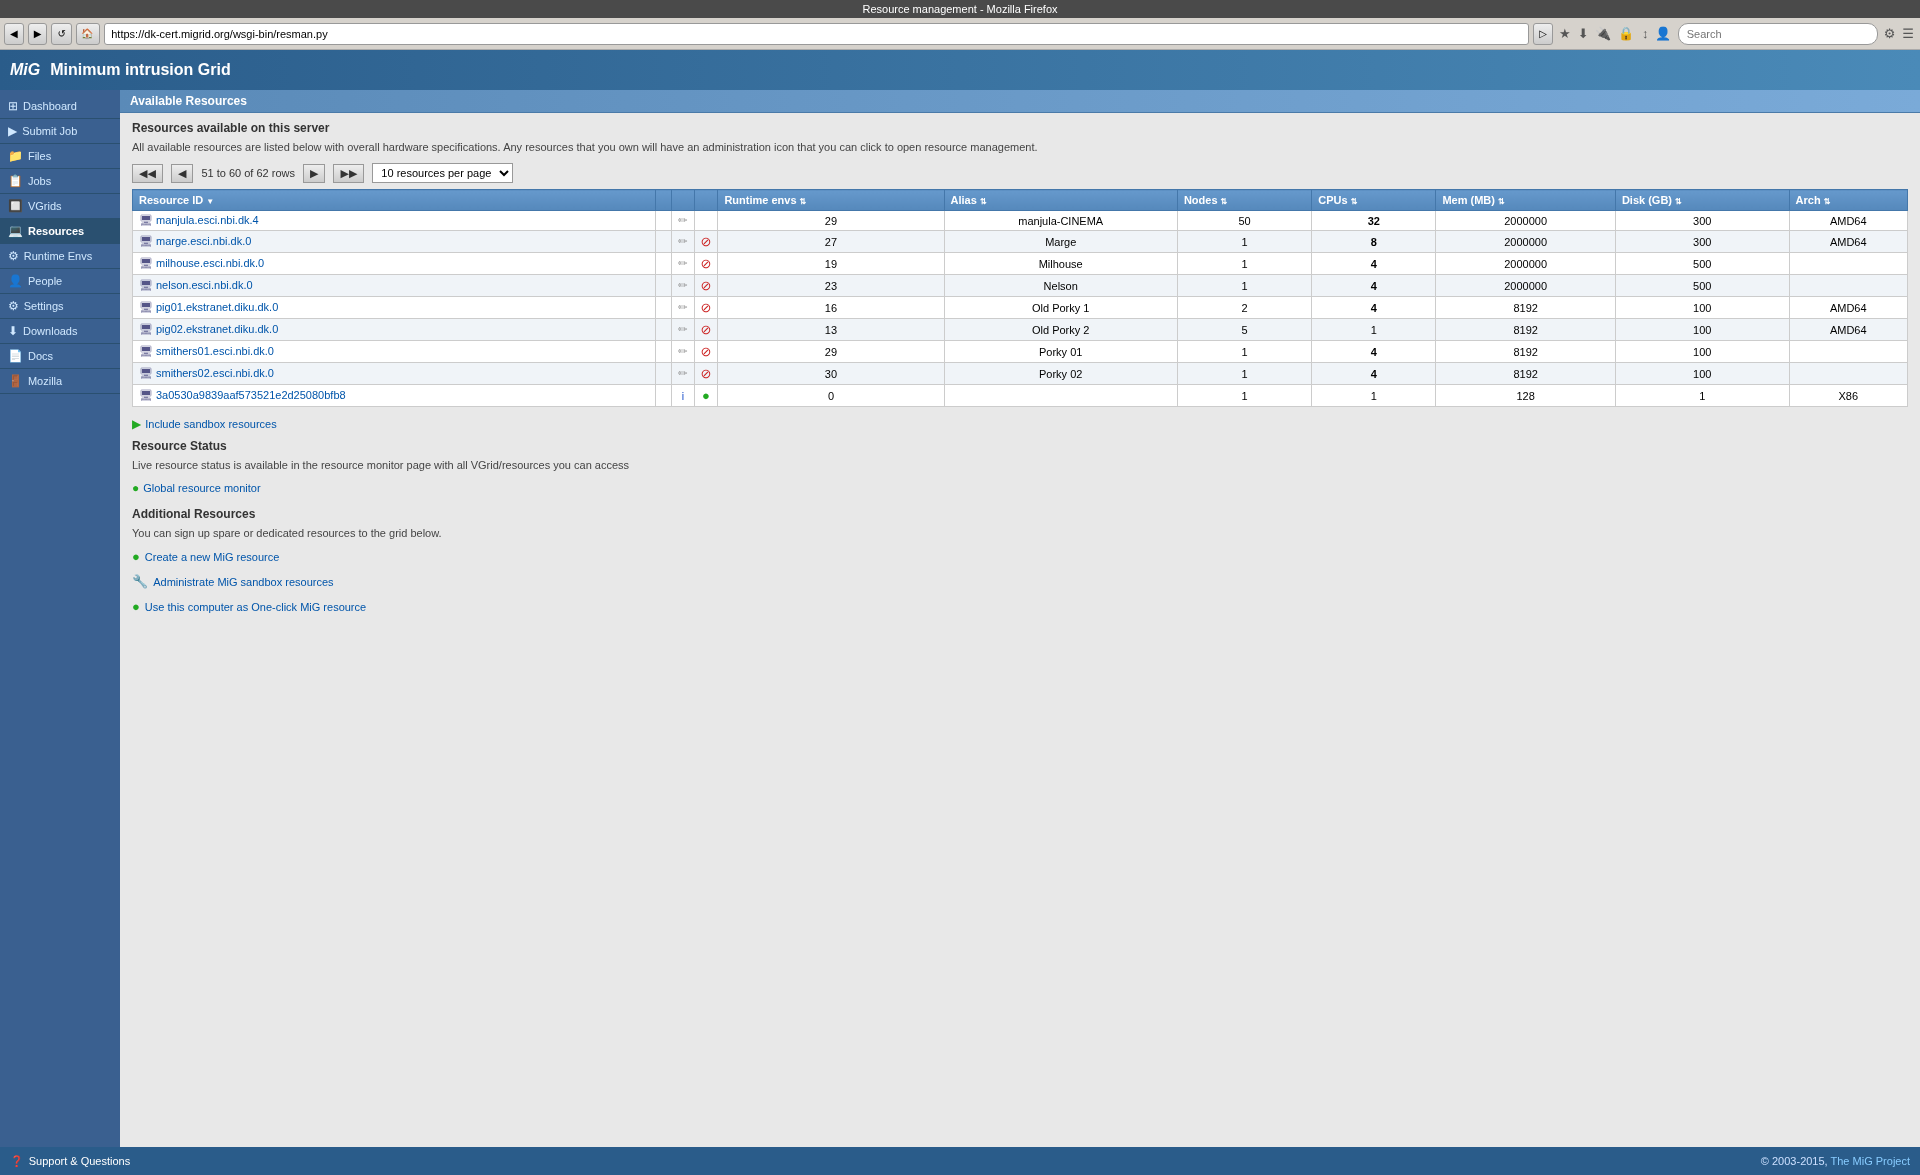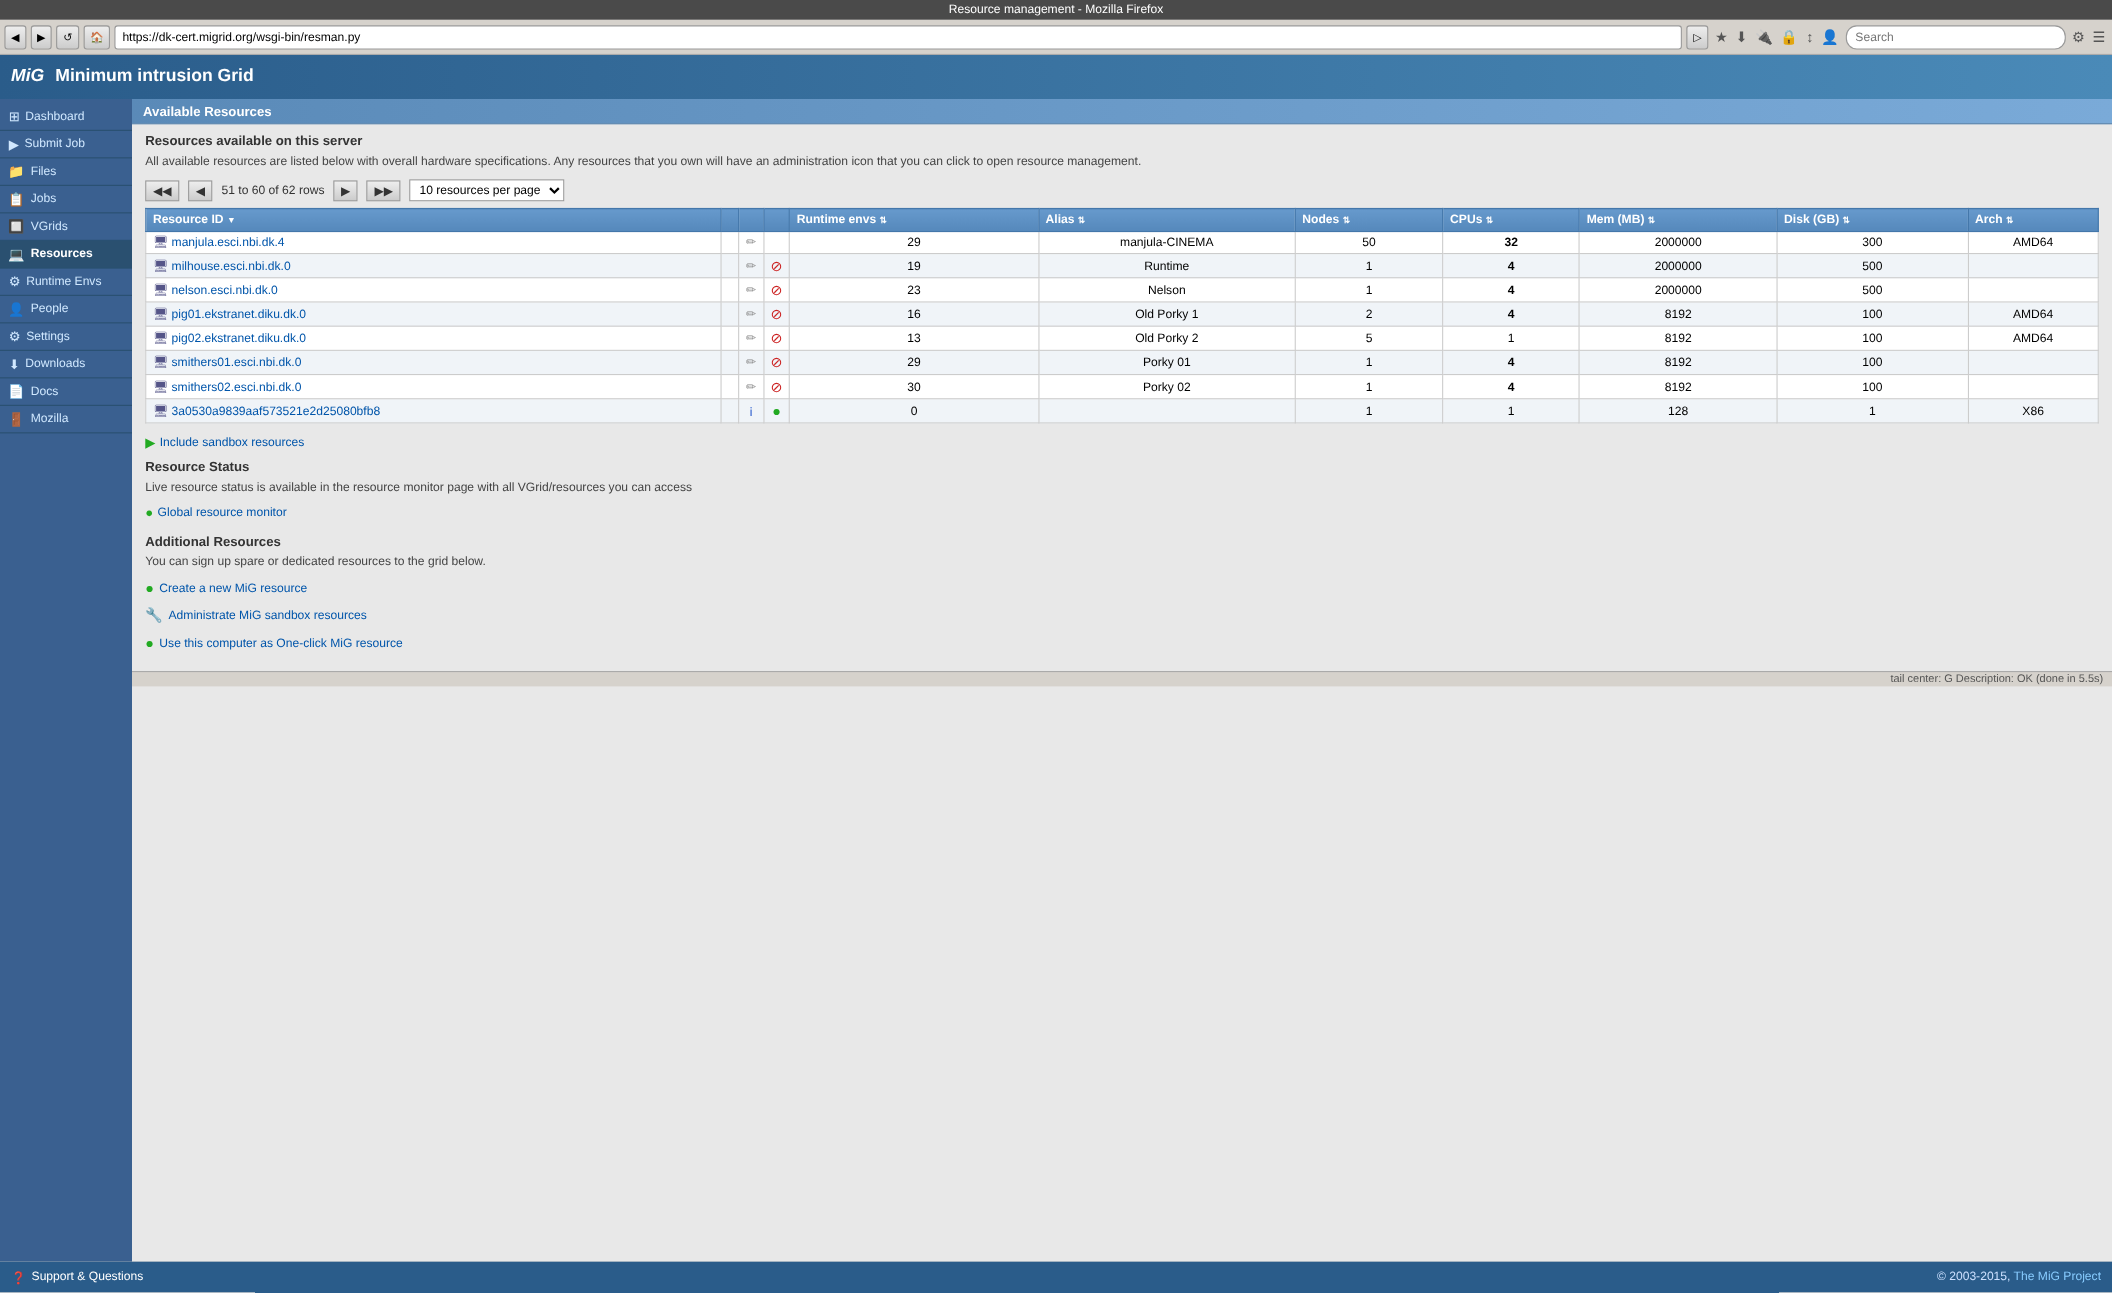--- a/index.html
+++ b/index.html
@@ -452,26 +452,39 @@
                 <td style="text-align: center; width: 16px;"></td>
                 <td style="text-align: center;">29</td>
                 <td style="text-align: center;">manjula-CINEMA</td>
                 <td style="text-align: center;">50</td>
                 <td style="text-align: center; font-weight: bold;">32</td>
                 <td style="text-align: center;">2000000</td>
                 <td style="text-align: center;">300</td>
                 <td style="text-align: center;">AMD64</td>
               </tr>
               <tr>
+                <td><span style="margin-right: 3px; color: rgb(85, 85, 136);">🖥</span><a href="#" style="color: rgb(0, 85, 170); text-decoration: none;">marge.esci.nbi.dk.0</a></td>
+                <td style="text-align: center; width: 16px;"></td>
+                <td style="text-align: center; width: 16px;"><span style="cursor: pointer; color: rgb(136, 136, 136); font-size: 11px;">✏</span></td>
+                <td style="text-align: center; width: 16px;"><span style="color: rgb(204, 34, 34); font-size: 13px;">⊘</span></td>
+                <td style="text-align: center;">27</td>
+                <td style="text-align: center;">Marge</td>
+                <td style="text-align: center;">1</td>
+                <td style="text-align: center; font-weight: bold;">8</td>
+                <td style="text-align: center;">2000000</td>
+                <td style="text-align: center;">300</td>
+                <td style="text-align: center;">AMD64</td>
+              </tr>
+              <tr>
                 <td><span style="margin-right: 3px; color: rgb(85, 85, 136);">🖥</span><a href="#" style="color: rgb(0, 85, 170); text-decoration: none;">milhouse.esci.nbi.dk.0</a></td>
                 <td style="text-align: center; width: 16px;"></td>
                 <td style="text-align: center; width: 16px;"><span style="cursor: pointer; color: rgb(136, 136, 136); font-size: 11px;">✏</span></td>
                 <td style="text-align: center; width: 16px;"><span style="color: rgb(204, 34, 34); font-size: 13px;">⊘</span></td>
                 <td style="text-align: center;">19</td>
-                <td style="text-align: center;">Runtime</td>
+                <td style="text-align: center;">Milhouse</td>
                 <td style="text-align: center;">1</td>
                 <td style="text-align: center; font-weight: bold;">4</td>
                 <td style="text-align: center;">2000000</td>
                 <td style="text-align: center;">500</td>
                 <td style="text-align: center;"></td>
               </tr>
               <tr>
                 <td><span style="margin-right: 3px; color: rgb(85, 85, 136);">🖥</span><a href="#" style="color: rgb(0, 85, 170); text-decoration: none;">nelson.esci.nbi.dk.0</a></td>
                 <td style="text-align: center; width: 16px;"></td>
                 <td style="text-align: center; width: 16px;"><span style="cursor: pointer; color: rgb(136, 136, 136); font-size: 11px;">✏</span></td>
@@ -577,23 +590,20 @@
             <span class="action-icon" style="color:#888;">🔧</span>
             <span>Administrate MiG sandbox resources</span>
           </a>
           <a class="action-link" href="#">
             <span class="action-icon status-green">●</span>
             <span>Use this computer as One-click MiG resource</span>
           </a>
         </div>
       </div>
 
-      <div class="status-bar">
-        <span>tail center: G Description: OK (done in 5.5s)</span>
-      </div>
     </div>
   </div>
 
   <div class="page-footer">
     <div class="footer-support">
       <span>❓</span>
       <span>Support &amp; Questions</span>
     </div>
     <div class="footer-copyright">
       <span>© 2003-2015,</span>

